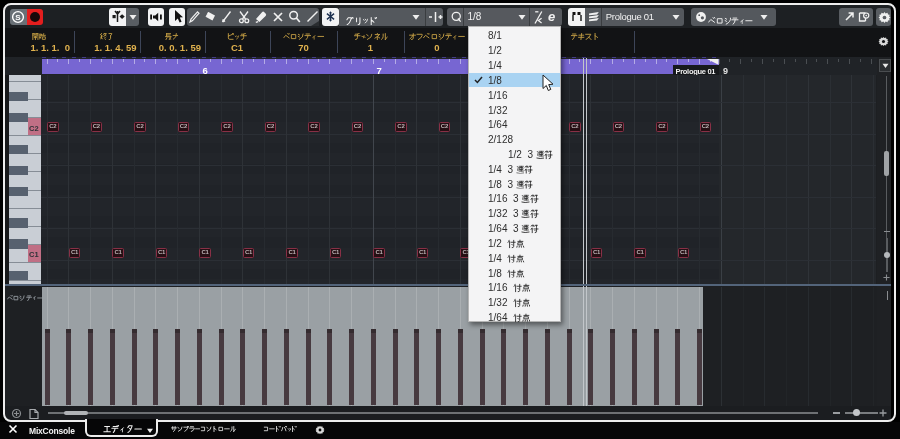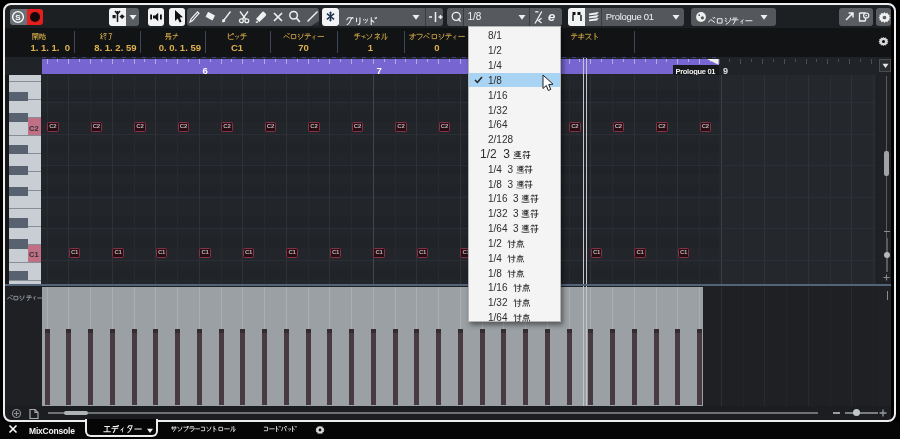--- a/index.html
+++ b/index.html
@@ -232,21 +232,21 @@
 <div class="tx" style="left:585px;top:36px;transform:translate(-50%,-50%)"><svg class="jp" width="7.2" height="7.2" viewBox="0 0 10 10" style="margin-bottom:0px">
       <path d="M2.6,1.4 H7.4 M1,3.6 H9 M5.4,3.6 Q5.4,6.8 2.8,9.2" fill="none" stroke="#bf9a42" stroke-width="1.3" stroke-linecap="round" stroke-linejoin="round"></path>
     </svg><svg class="jp" width="7.2" height="7.2" viewBox="0 0 10 10" style="margin-bottom:0px">
       <path d="M1.8,3 H8.6 M1.2,6 H9 M5.6,0.6 L4.6,9.4" fill="none" stroke="#bf9a42" stroke-width="1.3" stroke-linecap="round" stroke-linejoin="round"></path>
     </svg><svg class="jp" width="7.2" height="7.2" viewBox="0 0 10 10" style="margin-bottom:0px">
       <path d="M1.4,1.8 H8.6 Q7.2,6 1.8,9.2 M5.4,5.4 L9,9.2" fill="none" stroke="#bf9a42" stroke-width="1.3" stroke-linecap="round" stroke-linejoin="round"></path>
     </svg><svg class="jp" width="7.2" height="7.2" viewBox="0 0 10 10" style="margin-bottom:0px">
       <path d="M3.4,0.4 V9.6 M3.4,3.8 Q5.4,4.8 7,6.2" fill="none" stroke="#bf9a42" stroke-width="1.3" stroke-linecap="round" stroke-linejoin="round"></path>
     </svg></div>
 <div class="tx" style="left:70px;top:47px;transform:translate(-100%,-50%);font-size:9.5px;font-weight:bold;color:#e0b24e">1. 1. 1.&nbsp;&nbsp;0</div>
-<div class="tx" style="left:136.5px;top:47px;transform:translate(-100%,-50%);font-size:9.5px;font-weight:bold;color:#e0b24e">8. 1. 2. 59</div>
+<div class="tx" style="left:136.5px;top:47px;transform:translate(-100%,-50%);font-size:9.5px;font-weight:bold;color:#e0b24e">1. 1. 4. 59</div>
 <div class="tx" style="left:201px;top:47px;transform:translate(-100%,-50%);font-size:9.5px;font-weight:bold;color:#e0b24e">0. 0. 1. 59</div>
 <div class="tx" style="left:237px;top:47px;transform:translate(-50%,-50%);font-size:9.5px;font-weight:bold;color:#e0b24e">C1</div>
 <div class="tx" style="left:303.5px;top:47px;transform:translate(-50%,-50%);font-size:9.5px;font-weight:bold;color:#e0b24e">70</div>
 <div class="tx" style="left:370.5px;top:47px;transform:translate(-50%,-50%);font-size:9.5px;font-weight:bold;color:#e0b24e">1</div>
 <div class="tx" style="left:437px;top:47px;transform:translate(-50%,-50%);font-size:9.5px;font-weight:bold;color:#e0b24e">0</div>
 <svg class="a" style="left:877.8px;top:36px" width="11" height="11" viewBox="0 0 12 12">
     <path d="M6,1 L7,2.2 L8.8,1.6 L9.2,3.2 L10.8,3.5 L10.3,5.1 L11.5,6 L10.3,6.9 L10.8,8.5 L9.2,8.8 L8.8,10.4 L7,9.8 L6,11 L5,9.8 L3.2,10.4 L2.8,8.8 L1.2,8.5 L1.7,6.9 L0.5,6 L1.7,5.1 L1.2,3.5 L2.8,3.2 L3.2,1.6 L5,2.2 Z" fill="#d8d8d8"></path>
     <circle cx="6" cy="6" r="1.7" fill="#121315"></circle>
   </svg>
 <div class="a" style="left:5px;top:56.5px;width:886px;height:18.8px;background:#202327"></div>
@@ -694,21 +694,21 @@
 <div class="tx" style="left:488px;top:65.0px;transform:translateY(-50%);font-size:10px;color:#2e2e2e">1/4</div>
 <div class="a" style="left:468.5px;top:72.5px;width:91.5px;height:14.82px;background:#a9d3f2"></div>
 <svg class="a" style="left:473.5px;top:76.0px" width="9" height="8" viewBox="0 0 9 8">
     <path d="M1,4 L3.4,6.5 L8,1" fill="none" stroke="#222" stroke-width="1.5"></path>
   </svg>
 <div class="tx" style="left:488px;top:79.9px;transform:translateY(-50%);font-size:10px;color:#2e2e2e">1/8</div>
 <div class="tx" style="left:488px;top:94.7px;transform:translateY(-50%);font-size:10px;color:#2e2e2e">1/16</div>
 <div class="tx" style="left:488px;top:109.5px;transform:translateY(-50%);font-size:10px;color:#2e2e2e">1/32</div>
 <div class="tx" style="left:488px;top:124.3px;transform:translateY(-50%);font-size:10px;color:#2e2e2e">1/64</div>
 <div class="tx" style="left:488px;top:139.1px;transform:translateY(-50%);font-size:10px;color:#2e2e2e">2/128</div>
-<div class="tx" style="left:480px;top:154.0px;transform:translateY(-50%);font-size:12px;color:#2e2e2e">1/2&nbsp;&nbsp;3&nbsp;<svg class="jp" width="8.6" height="8.6" viewBox="0 0 10 10" style="margin-bottom:0px">
+<div class="tx" style="left:508px;top:154.0px;transform:translateY(-50%);font-size:10px;color:#2e2e2e">1/2&nbsp;&nbsp;3&nbsp;<svg class="jp" width="8.6" height="8.6" viewBox="0 0 10 10" style="margin-bottom:0px">
       <path d="M3.6,0.8 H8.6 M6.1,0.8 V6.4 M4.2,2.4 H8 V4.6 H4.2 Z M3.6,6.4 H8.6 M1.6,1.2 L2.6,2.4 M2.2,3.8 V5.8 M1,8.8 Q4.6,10 9.4,8.8" fill="none" stroke="#2e2e2e" stroke-width="1.05" stroke-linecap="round" stroke-linejoin="round"></path>
     </svg><svg class="jp" width="8.6" height="8.6" viewBox="0 0 10 10" style="margin-bottom:0px">
       <path d="M2.4,0.6 L1.4,2 M2.8,0.8 H4.4 M3.6,0.8 V2.4 M6.4,0.6 L5.6,2 M6.8,0.8 H8.6 M7.6,0.8 V2.4 M2.2,4.2 L1.2,5.8 M2.6,4.6 V9.6 M4.6,5.2 H9.4 M7.6,3.6 V8.2 Q7.6,9.6 6,9.6 M5.6,6.8 L6.6,7.8" fill="none" stroke="#2e2e2e" stroke-width="1.05" stroke-linecap="round" stroke-linejoin="round"></path>
     </svg></div>
 <div class="tx" style="left:488px;top:168.8px;transform:translateY(-50%);font-size:10px;color:#2e2e2e">1/4&nbsp;&nbsp;3&nbsp;<svg class="jp" width="8.6" height="8.6" viewBox="0 0 10 10" style="margin-bottom:0px">
       <path d="M3.6,0.8 H8.6 M6.1,0.8 V6.4 M4.2,2.4 H8 V4.6 H4.2 Z M3.6,6.4 H8.6 M1.6,1.2 L2.6,2.4 M2.2,3.8 V5.8 M1,8.8 Q4.6,10 9.4,8.8" fill="none" stroke="#2e2e2e" stroke-width="1.05" stroke-linecap="round" stroke-linejoin="round"></path>
     </svg><svg class="jp" width="8.6" height="8.6" viewBox="0 0 10 10" style="margin-bottom:0px">
       <path d="M2.4,0.6 L1.4,2 M2.8,0.8 H4.4 M3.6,0.8 V2.4 M6.4,0.6 L5.6,2 M6.8,0.8 H8.6 M7.6,0.8 V2.4 M2.2,4.2 L1.2,5.8 M2.6,4.6 V9.6 M4.6,5.2 H9.4 M7.6,3.6 V8.2 Q7.6,9.6 6,9.6 M5.6,6.8 L6.6,7.8" fill="none" stroke="#2e2e2e" stroke-width="1.05" stroke-linecap="round" stroke-linejoin="round"></path>
     </svg></div>
 <div class="tx" style="left:488px;top:183.6px;transform:translateY(-50%);font-size:10px;color:#2e2e2e">1/8&nbsp;&nbsp;3&nbsp;<svg class="jp" width="8.6" height="8.6" viewBox="0 0 10 10" style="margin-bottom:0px">

